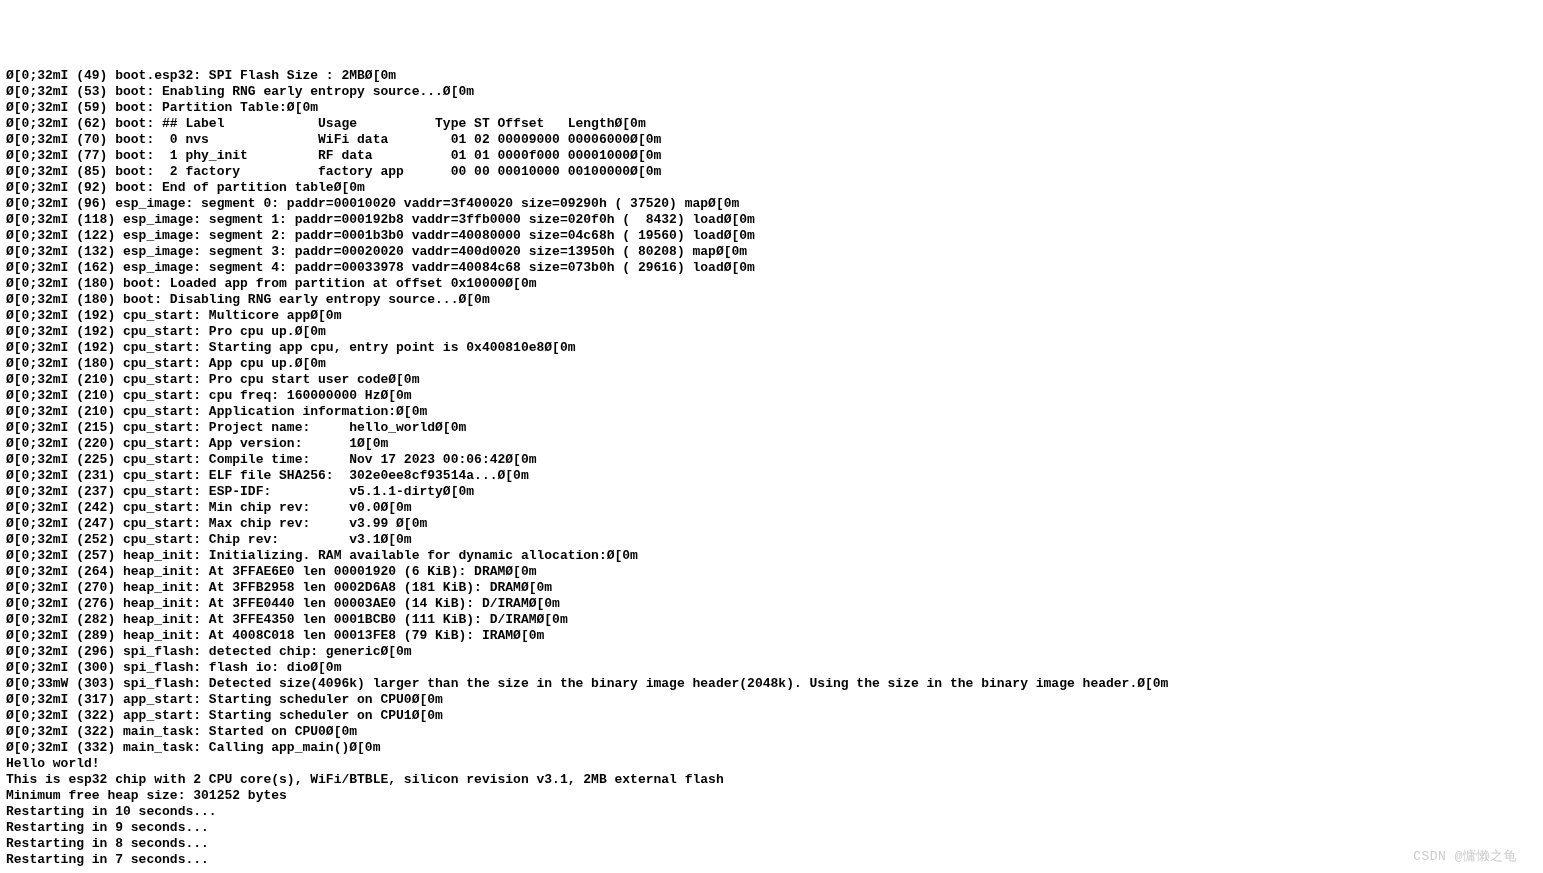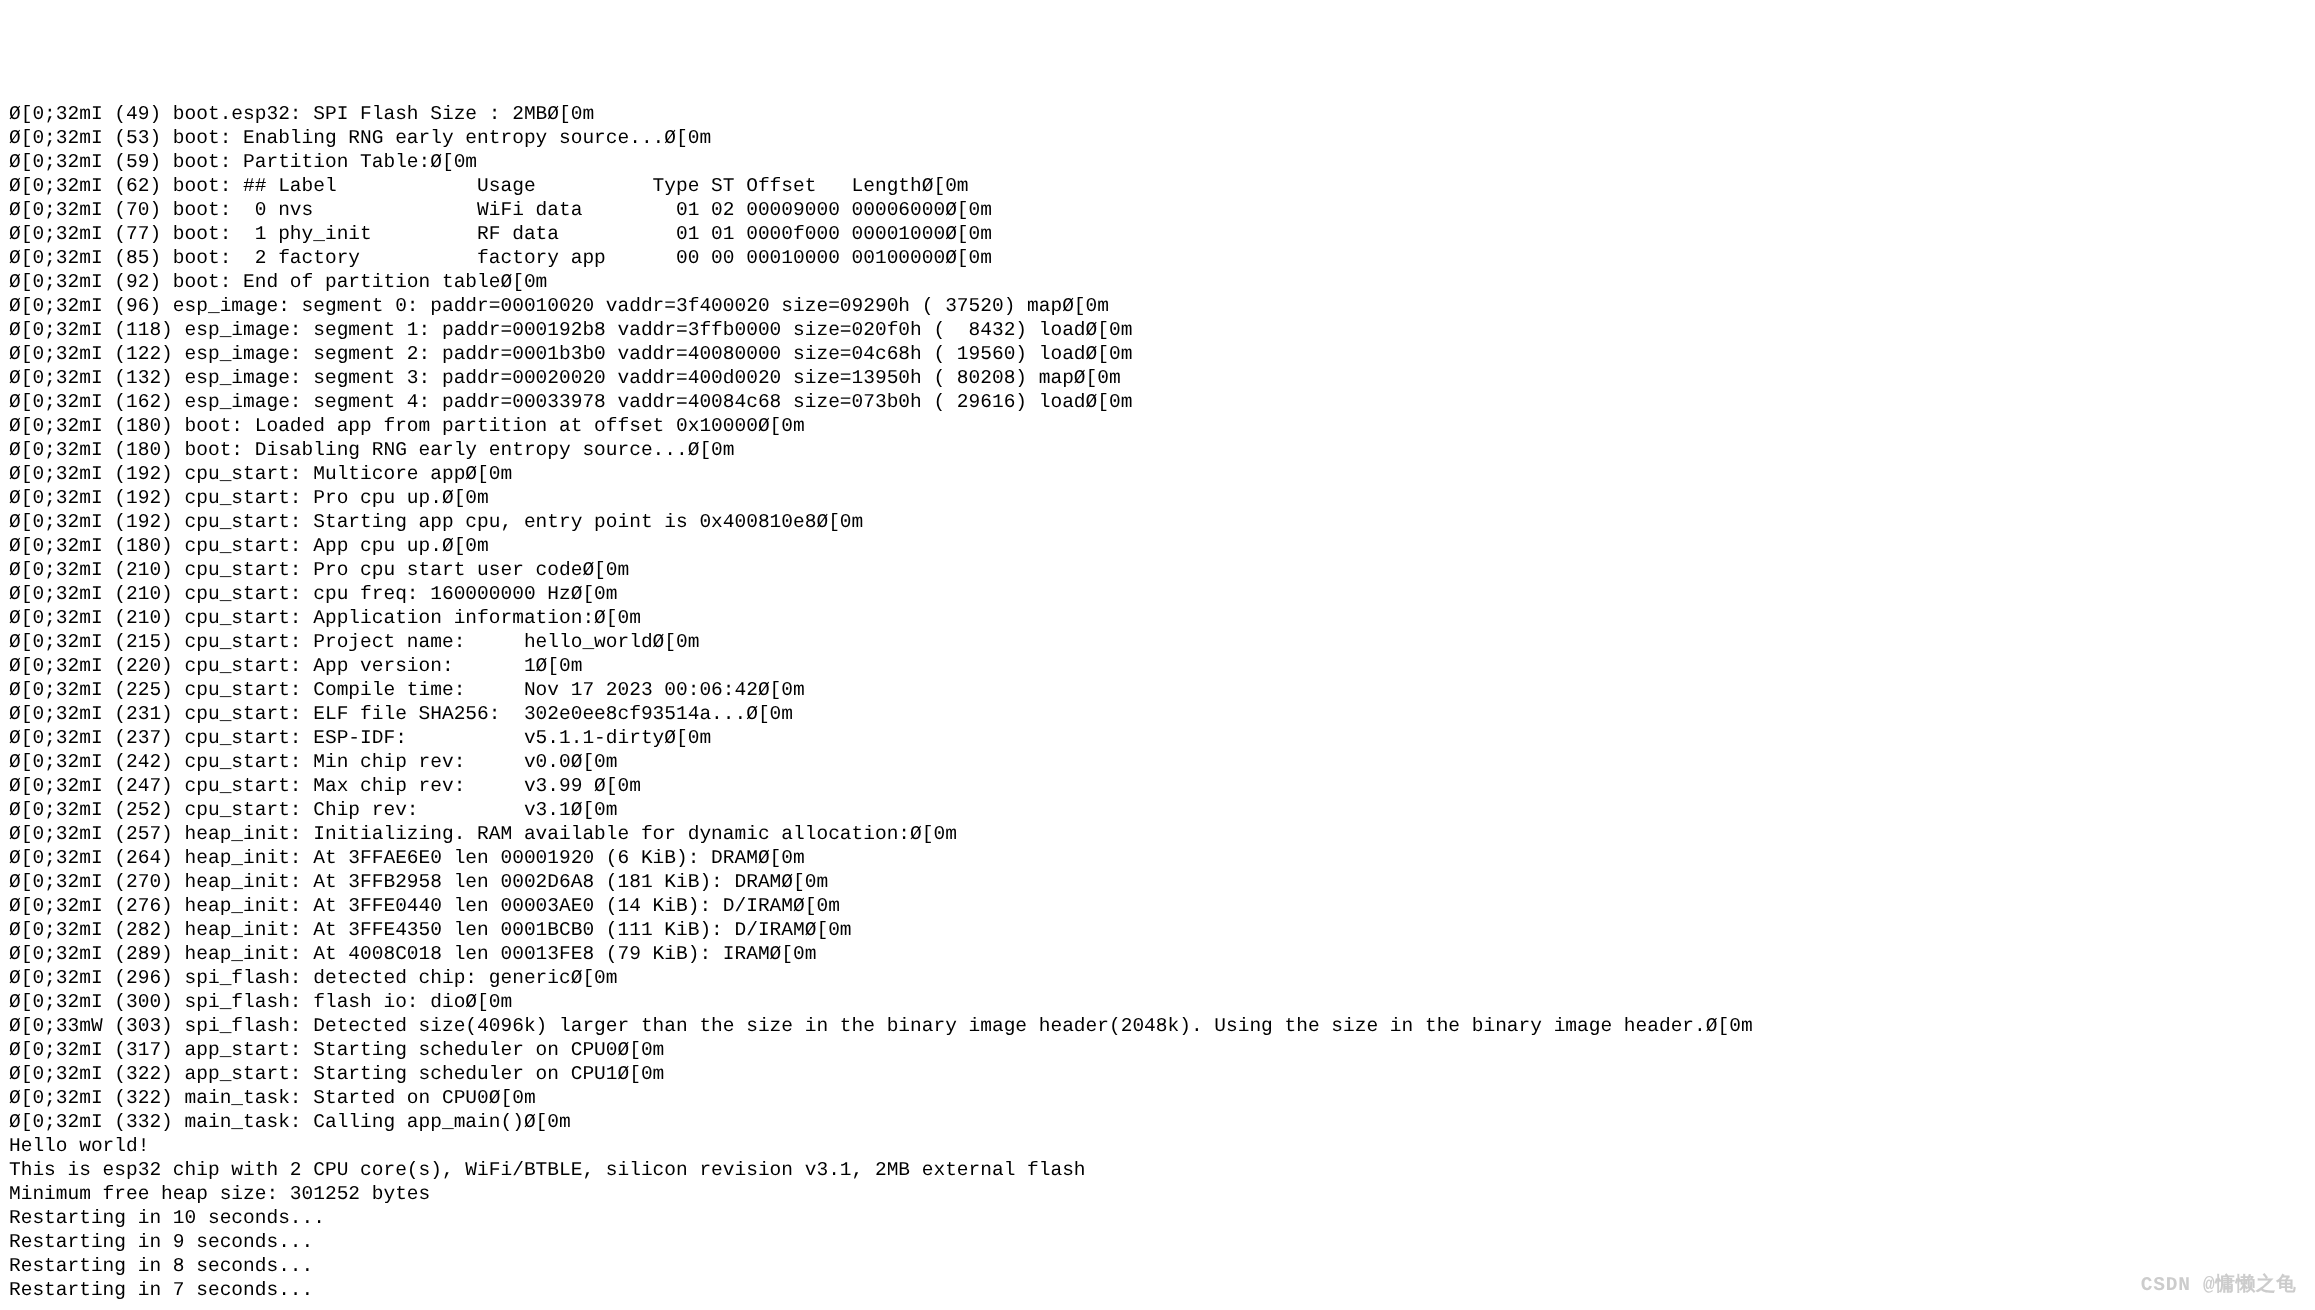--- a/index.html
+++ b/index.html
@@ -15,31 +15,31 @@
       color: #000000;
       padding: 4px 6px;
       white-space: pre;
       overflow: hidden;
       position: relative;
       width: 1543px;
       height: 873px;
     }
     .terminal {
       white-space: pre;
-      font-weight: normal;
+      font-weight: bold;
     }
     .line {
       display: block;
     }
     .watermark {
       position: absolute;
       bottom: 8px;
-      right: 12px;
+      right: 26px;
       color: #cccccc;
-      font-weight: bold;
+      font-weight: normal;
       font-size: 13px;
       letter-spacing: 0.5px;
     }
   </style>
 </head>
 <body>
 
 
 
 <div class="terminal" id="terminal"><span class="line">Ø[0;32mI (49) boot.esp32: SPI Flash Size : 2MBØ[0m</span><span class="line">Ø[0;32mI (53) boot: Enabling RNG early entropy source...Ø[0m</span><span class="line">Ø[0;32mI (59) boot: Partition Table:Ø[0m</span><span class="line">Ø[0;32mI (62) boot: ## Label            Usage          Type ST Offset   LengthØ[0m</span><span class="line">Ø[0;32mI (70) boot:  0 nvs              WiFi data        01 02 00009000 00006000Ø[0m</span><span class="line">Ø[0;32mI (77) boot:  1 phy_init         RF data          01 01 0000f000 00001000Ø[0m</span><span class="line">Ø[0;32mI (85) boot:  2 factory          factory app      00 00 00010000 00100000Ø[0m</span><span class="line">Ø[0;32mI (92) boot: End of partition tableØ[0m</span><span class="line">Ø[0;32mI (96) esp_image: segment 0: paddr=00010020 vaddr=3f400020 size=09290h ( 37520) mapØ[0m</span><span class="line">Ø[0;32mI (118) esp_image: segment 1: paddr=000192b8 vaddr=3ffb0000 size=020f0h (  8432) loadØ[0m</span><span class="line">Ø[0;32mI (122) esp_image: segment 2: paddr=0001b3b0 vaddr=40080000 size=04c68h ( 19560) loadØ[0m</span><span class="line">Ø[0;32mI (132) esp_image: segment 3: paddr=00020020 vaddr=400d0020 size=13950h ( 80208) mapØ[0m</span><span class="line">Ø[0;32mI (162) esp_image: segment 4: paddr=00033978 vaddr=40084c68 size=073b0h ( 29616) loadØ[0m</span><span class="line">Ø[0;32mI (180) boot: Loaded app from partition at offset 0x10000Ø[0m</span><span class="line">Ø[0;32mI (180) boot: Disabling RNG early entropy source...Ø[0m</span><span class="line">Ø[0;32mI (192) cpu_start: Multicore appØ[0m</span><span class="line">Ø[0;32mI (192) cpu_start: Pro cpu up.Ø[0m</span><span class="line">Ø[0;32mI (192) cpu_start: Starting app cpu, entry point is 0x400810e8Ø[0m</span><span class="line">Ø[0;32mI (180) cpu_start: App cpu up.Ø[0m</span><span class="line">Ø[0;32mI (210) cpu_start: Pro cpu start user codeØ[0m</span><span class="line">Ø[0;32mI (210) cpu_start: cpu freq: 160000000 HzØ[0m</span><span class="line">Ø[0;32mI (210) cpu_start: Application information:Ø[0m</span><span class="line">Ø[0;32mI (215) cpu_start: Project name:     hello_worldØ[0m</span><span class="line">Ø[0;32mI (220) cpu_start: App version:      1Ø[0m</span><span class="line">Ø[0;32mI (225) cpu_start: Compile time:     Nov 17 2023 00:06:42Ø[0m</span><span class="line">Ø[0;32mI (231) cpu_start: ELF file SHA256:  302e0ee8cf93514a...Ø[0m</span><span class="line">Ø[0;32mI (237) cpu_start: ESP-IDF:          v5.1.1-dirtyØ[0m</span><span class="line">Ø[0;32mI (242) cpu_start: Min chip rev:     v0.0Ø[0m</span><span class="line">Ø[0;32mI (247) cpu_start: Max chip rev:     v3.99 Ø[0m</span><span class="line">Ø[0;32mI (252) cpu_start: Chip rev:         v3.1Ø[0m</span><span class="line">Ø[0;32mI (257) heap_init: Initializing. RAM available for dynamic allocation:Ø[0m</span><span class="line">Ø[0;32mI (264) heap_init: At 3FFAE6E0 len 00001920 (6 KiB): DRAMØ[0m</span><span class="line">Ø[0;32mI (270) heap_init: At 3FFB2958 len 0002D6A8 (181 KiB): DRAMØ[0m</span><span class="line">Ø[0;32mI (276) heap_init: At 3FFE0440 len 00003AE0 (14 KiB): D/IRAMØ[0m</span><span class="line">Ø[0;32mI (282) heap_init: At 3FFE4350 len 0001BCB0 (111 KiB): D/IRAMØ[0m</span><span class="line">Ø[0;32mI (289) heap_init: At 4008C018 len 00013FE8 (79 KiB): IRAMØ[0m</span><span class="line">Ø[0;32mI (296) spi_flash: detected chip: genericØ[0m</span><span class="line">Ø[0;32mI (300) spi_flash: flash io: dioØ[0m</span><span class="line">Ø[0;33mW (303) spi_flash: Detected size(4096k) larger than the size in the binary image header(2048k). Using the size in the binary image header.Ø[0m</span><span class="line">Ø[0;32mI (317) app_start: Starting scheduler on CPU0Ø[0m</span><span class="line">Ø[0;32mI (322) app_start: Starting scheduler on CPU1Ø[0m</span><span class="line">Ø[0;32mI (322) main_task: Started on CPU0Ø[0m</span><span class="line">Ø[0;32mI (332) main_task: Calling app_main()Ø[0m</span><span class="line">Hello world!</span><span class="line">This is esp32 chip with 2 CPU core(s), WiFi/BTBLE, silicon revision v3.1, 2MB external flash</span><span class="line">Minimum free heap size: 301252 bytes</span><span class="line">Restarting in 10 seconds...</span><span class="line">Restarting in 9 seconds...</span><span class="line">Restarting in 8 seconds...</span><span class="line">Restarting in 7 seconds...</span></div>

